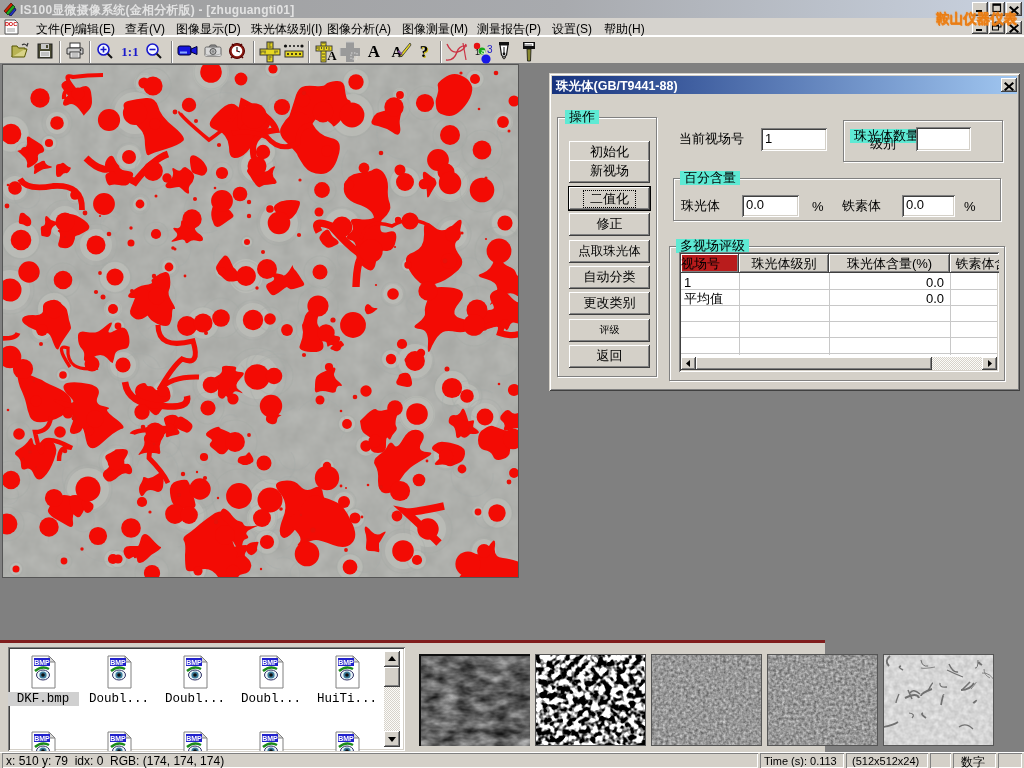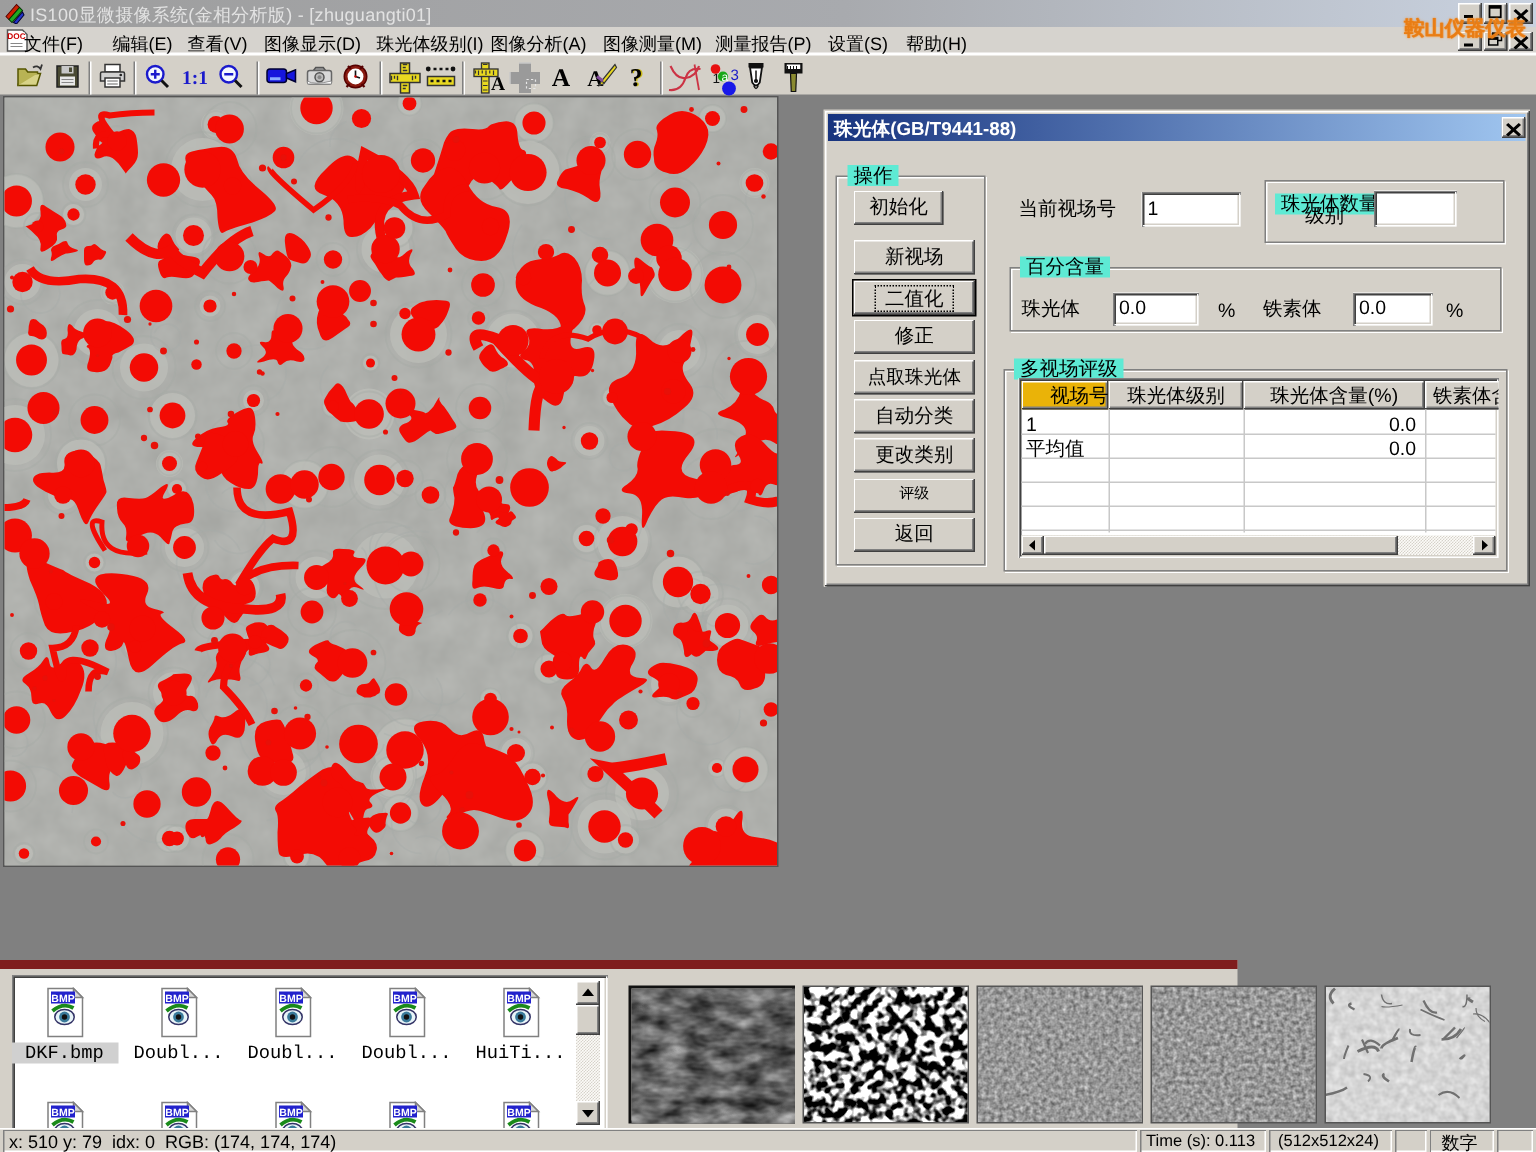--- a/index.html
+++ b/index.html
@@ -13,40 +13,40 @@
 .tbtn{position:absolute;width:16px;height:14px;background:#d4d0c8;box-shadow:inset -1px -1px #404040,inset 1px 1px #fff,inset -2px -2px #808080;text-align:center}
 .stip{background-color:#fcfbf8;background-image:linear-gradient(45deg,#d6d2ca 25%,transparent 25%,transparent 75%,#d6d2ca 75%),linear-gradient(45deg,#d6d2ca 25%,transparent 25%,transparent 75%,#d6d2ca 75%);background-size:2px 2px;background-position:0 0,1px 1px}
 .sep{position:absolute;top:41px;width:2px;height:22px;border-left:1px solid #808080;border-right:1px solid #fff}
 </style></head><body>
 <div class="abs" style="left:0;top:0;width:1024px;height:18px;background:linear-gradient(to right,#9d9d9d 0%,#a8aaae 55%,#c9d2e0 100%)">
 <svg class="abs" style="left:3px;top:2px" width="14" height="14" viewBox="0 0 14 14">
 <path d="M1 9 L8 1 L10 3 L3 11 Z" fill="#cc2200" stroke="#550000" stroke-width="0.7"></path>
 <path d="M3 11 L10 3 L12 5 L5 13 Z" fill="#22aa22" stroke="#003300" stroke-width="0.7"></path>
 <path d="M6 13 L12 6 L13 8 L8 14 Z" fill="#2233cc" stroke="#000033" stroke-width="0.7"></path>
 </svg>
-<span class="abs" style="left:20px;top:2px;font-weight:normal;color:#e2e2e2;font-size:12px;letter-spacing:0.2px">IS100显微摄像系统(金相分析版) - [zhuguangti01]</span>
+<span class="abs" style="left:20px;top:2px;font-weight:bold;color:#e2e2e2;font-size:12px;letter-spacing:0.2px">IS100显微摄像系统(金相分析版) - [zhuguangti01]</span>
 <div class="tbtn" style="left:972px;top:2px"><svg width="12" height="10" viewBox="0 0 12 10">
         <rect x="2" y="7" width="6" height="2" fill="#000"></rect>
       </svg></div>
 <div class="tbtn" style="left:989px;top:2px"><svg width="12" height="10" viewBox="0 0 12 10">
         <rect x="2" y="1" width="7.5" height="7.5" fill="none" stroke="#000" stroke-width="1.2"></rect>
         <rect x="2" y="1" width="7.5" height="1.8" fill="#000"></rect>
       </svg></div>
 <div class="tbtn" style="left:1006px;top:2px;padding-top:2px"><svg width="12" height="10" viewBox="0 0 12 10">
         <path d="M2.5 1 L6 4.2 L9.5 1 L11 2.4 L7.5 5.5 L11 8.6 L9.5 10 L6 6.8 L2.5 10 L1 8.6 L4.5 5.5 L1 2.4 Z" fill="#000"></path>
       </svg></div>
 </div>
 <div class="abs" style="left:0;top:18px;width:1024px;height:18px;background:#d6d3ce;border-bottom:1px solid #fff">
 <svg class="abs" style="left:4px;top:1px" width="15" height="16" viewBox="0 0 15 16">
 <path d="M1 1 h10 l3 3 v11 h-13 z" fill="#fff" stroke="#555" stroke-width="1"></path>
 <rect x="2.5" y="2.5" width="10" height="5" fill="#fff"></rect>
 <text x="7" y="7" font-size="5.5" font-weight="bold" fill="#cc0000" text-anchor="middle" font-family="Liberation Sans">DOC</text>
 <path d="M3 10 h8 M3 12 h8" stroke="#888" stroke-width="0.8"></path>
 </svg>
-<span class="abs" style="left:16px;top:3px">文件(F)</span>
+<span class="abs" style="left:36px;top:3px">文件(F)</span>
     <span class="abs" style="left:75px;top:3px">编辑(E)</span>
     <span class="abs" style="left:125px;top:3px">查看(V)</span>
     <span class="abs" style="left:176px;top:3px">图像显示(D)</span>
     <span class="abs" style="left:251px;top:3px">珠光体级别(I)</span>
     <span class="abs" style="left:327px;top:3px">图像分析(A)</span>
     <span class="abs" style="left:402px;top:3px">图像测量(M)</span>
     <span class="abs" style="left:477px;top:3px">测量报告(P)</span>
     <span class="abs" style="left:552px;top:3px">设置(S)</span>
     <span class="abs" style="left:604px;top:3px">帮助(H)</span>
 <div class="tbtn" style="left:972px;top:3px;height:13px"><svg width="12" height="9" viewBox="0 0 12 9">
@@ -845,21 +845,21 @@
     </svg></div>
 <div class="abs" style="left:549px;top:73px;width:471px;height:318px;background:#d4d0c8;box-shadow:inset 1px 1px #d4d0c8,inset -1px -1px #404040,inset 2px 2px #fff,inset -2px -2px #808080;z-index:20">
     <div class="abs" style="left:3px;top:3px;width:465px;height:18px;background:linear-gradient(to right,#17337e,#a0c6f0)">
 <span class="abs" style="left:4px;top:2px;font-weight:bold;color:#fff;font-size:12.5px">珠光体(GB/T9441-88)</span>
 <div class="tbtn" style="left:449px;top:2px;padding-top:2px"><svg width="12" height="10" viewBox="0 0 12 10">
           <path d="M2.5 1 L6 4.2 L9.5 1 L11 2.4 L7.5 5.5 L11 8.6 L9.5 10 L6 6.8 L2.5 10 L1 8.6 L4.5 5.5 L1 2.4 Z" fill="#000"></path>
         </svg></div>
     </div>
     <div class="abs group" style="left:8px;top:44px;width:100px;height:260px"></div>
     <span class="glabel" style="left:16px;top:37px">操作</span>
-    <div class="btn" style="left:20px;top:54px;width:60px;height:23px;line-height:22px;font-size:13px">初始化</div>
+    <div class="btn" style="left:20px;top:68px;width:81px;height:23px;line-height:22px;font-size:13px">初始化</div>
     <div class="btn" style="left:20px;top:87px;width:81px;height:23px;line-height:22px;font-size:13px">新视场</div>
     <div class="btn" style="left:19px;top:113px;width:83px;height:25px;border:1px solid #000;box-shadow:inset -1px -1px #404040,inset 1px 1px #fff,inset -2px -2px #808080;line-height:23px"><span style="outline:1px dotted #000;padding:0 6px 1px">二值化</span></div>
     <div class="btn" style="left:20px;top:140px;width:81px;height:23px;line-height:22px;font-size:13px">修正</div>
     <div class="btn" style="left:20px;top:167px;width:81px;height:23px;line-height:22px;font-size:12.5px">点取珠光体</div>
     <div class="btn" style="left:20px;top:193px;width:81px;height:23px;line-height:22px;font-size:13px">自动分类</div>
     <div class="btn" style="left:20px;top:219px;width:81px;height:23px;line-height:22px;font-size:13px">更改类别</div>
     <div class="btn" style="left:20px;top:246px;width:81px;height:23px;line-height:22px;font-size:10px">评级</div>
     <div class="btn" style="left:20px;top:272px;width:81px;height:23px;line-height:22px;font-size:13px">返回</div>
     <span class="cap" style="left:130px;top:57px">当前视场号</span>
     <div class="inp" style="left:212px;top:55px;width:66px;height:23px;line-height:21px">1</div>
@@ -871,21 +871,21 @@
     <span class="glabel" style="left:131px;top:98px">百分含量</span>
     <span class="cap" style="left:132px;top:124px">珠光体</span>
     <div class="inp" style="left:193px;top:122px;width:57px;height:22px;line-height:20px">0.0</div>
     <span class="cap" style="left:263px;top:126px">%</span>
     <span class="cap" style="left:293px;top:124px">铁素体</span>
     <div class="inp" style="left:353px;top:122px;width:53px;height:22px;line-height:20px">0.0</div>
     <span class="cap" style="left:415px;top:126px">%</span>
     <div class="abs group" style="left:120px;top:173px;width:336px;height:135px"></div>
     <span class="glabel" style="left:127px;top:166px">多视场评级</span>
     <div class="abs sunken2" style="left:130px;top:179px;width:320px;height:120px;background:#fff;overflow:hidden">
-      <div class="abs" style="left:2px;top:2px;width:58px;height:19px;background:#eab308;box-shadow:inset -1px -1px #404040,inset 1px 1px #fff,inset -2px -2px #808080;text-align:right;font-size:13px;line-height:19px;white-space:nowrap;overflow:hidden">视场号</div>
+      <div class="abs" style="left:2px;top:2px;width:58px;height:19px;background:#b91c1c;box-shadow:inset -1px -1px #404040,inset 1px 1px #fff,inset -2px -2px #808080;text-align:left;font-size:13px;line-height:19px;white-space:nowrap;overflow:hidden">视场号</div>
       <div class="abs" style="left:60px;top:2px;width:90px;height:19px;background:#d4d0c8;box-shadow:inset -1px -1px #404040,inset 1px 1px #fff,inset -2px -2px #808080;text-align:center;font-size:13px;line-height:19px;white-space:nowrap;overflow:hidden">珠光体级别</div>
       <div class="abs" style="left:150px;top:2px;width:121px;height:19px;background:#d4d0c8;box-shadow:inset -1px -1px #404040,inset 1px 1px #fff,inset -2px -2px #808080;text-align:center;font-size:13px;line-height:19px;white-space:nowrap;overflow:hidden">珠光体含量(%)</div>
       <div class="abs" style="left:271px;top:2px;width:96px;height:19px;background:#d4d0c8;box-shadow:inset -1px -1px #404040,inset 1px 1px #fff,inset -2px -2px #808080;text-align:center;font-size:13px;line-height:19px;white-space:nowrap;overflow:hidden">铁素体含量(%)</div>
       <div class="abs" style="left:2px;top:37px;width:316px;height:1px;background:#c8c8c8"></div>
       <div class="abs" style="left:2px;top:53px;width:316px;height:1px;background:#c8c8c8"></div>
       <div class="abs" style="left:2px;top:69px;width:316px;height:1px;background:#c8c8c8"></div>
       <div class="abs" style="left:2px;top:85px;width:316px;height:1px;background:#c8c8c8"></div>
       <div class="abs" style="left:2px;top:101px;width:316px;height:1px;background:#c8c8c8"></div>
       <div class="abs" style="left:2px;top:117px;width:316px;height:1px;background:#c8c8c8"></div>
       <div class="abs" style="left:60px;top:21px;width:1px;height:82px;background:#c8c8c8"></div>
@@ -899,21 +899,21 @@
 <div class="abs raised" style="left:0;top:0;width:15px;height:13px;text-align:center"><svg width="9" height="9" viewBox="0 0 9 9" style="margin-top:2px">
             <path d="M6 1 L2 4.5 L6 8 z" fill="#000"></path>
           </svg></div>
 <div class="abs raised" style="left:301px;top:0;width:15px;height:13px"><svg width="9" height="9" viewBox="0 0 9 9" style="margin:2px 0 0 3px">
             <path d="M3 1 L7 4.5 L3 8 z" fill="#000"></path>
           </svg></div>
 <div class="abs raised" style="left:15px;top:0;width:236px;height:13px"></div>
 </div>
     </div>
   </div>
-<div class="abs" style="left:0;top:640px;width:825px;height:112px;background:#d4d0c8;border-top:6px solid #7f1d1d">
+<div class="abs" style="left:0;top:640px;width:825px;height:112px;background:#d4d0c8;border-top:3px solid #7f1d1d">
     <div class="abs sunken2" style="left:8px;top:4px;width:397px;height:104px;background:#fff;overflow:hidden">
       <div class="abs" style="left:20px;top:8px"><svg width="30" height="34" viewBox="0 0 30 34">
 <path d="M4 1 h17 l6 6 v26 h-23 z" fill="#fff" stroke="#808080" stroke-width="1"></path>
 <path d="M21 1 l6 6 h-6 z" fill="#d8d8d8" stroke="#808080" stroke-width="1"></path>
 <rect x="6" y="3" width="16" height="8" fill="#2222cc"></rect>
 <text x="14" y="10" font-size="7" font-weight="bold" fill="#fff" text-anchor="middle" font-family="Liberation Sans">BMP</text>
 <path d="M7 16 q7 -6 14 -2" stroke="#1a8a1a" stroke-width="2.5" fill="none"></path>
 <ellipse cx="15" cy="20" rx="6.5" ry="5" fill="#e8f4f8" stroke="#336" stroke-width="1"></ellipse>
 <circle cx="15" cy="20" r="3.6" fill="#3a7a9a"></circle>
 <circle cx="15" cy="20" r="1.8" fill="#111"></circle>

